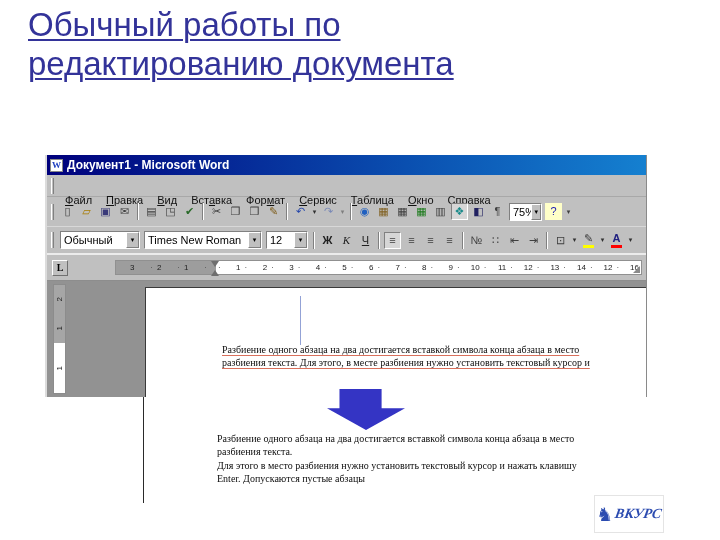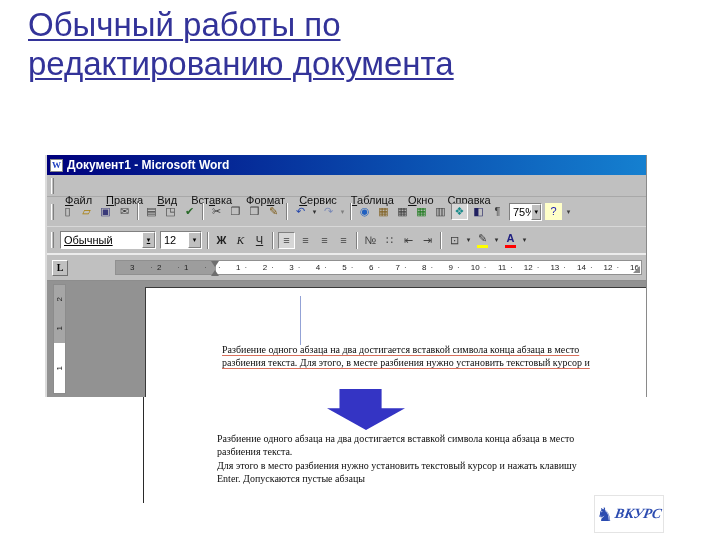--- a/index.html
+++ b/index.html
@@ -42,21 +42,21 @@
   .tsep { width:2px; height:17px; border-left:1px solid #808080; border-right:1px solid #ffffff; margin:0 3px; }
   .ddarrow { font-size:7px; width:9px; height:17px; display:inline-flex; align-items:center;
     justify-content:center; color:#303030; }
   .ddarrow.grayed { opacity:.45; }
   .combo { background:#fff; border:1px solid; border-color:#808080 #ffffff #ffffff #808080;
     height:18px; display:inline-flex; align-items:center; font-size:11px; margin:0 2px; }
   .combo .cv { padding:0 3px; white-space:nowrap; overflow:hidden; }
   .combo .cdd { width:13px; height:16px; background:#c0c0c0; border:1px solid;
     border-color:#ffffff #808080 #808080 #ffffff; font-size:7px; display:inline-flex;
     align-items:center; justify-content:center; margin-left:auto; }
-  .combo.style { width:96px;text-decoration:underline; } .combo.fontn { width:118px; } .combo.sizen { width:42px; }
+  .combo.style { width:80px; } .combo.fontn { width:118px; } .combo.sizen { width:42px; }
   .combo.zoom { width:33px; }
 
   
   .ruler-row { height:28px; background:#c0c0c0; position:relative; border-top:2px solid #ececec;
     border-bottom:1px solid #8d8d8d; }
   .tab-selector { position:absolute; left:5px; top:5px; width:16px; height:16px; background:#c0c0c0;
     border:1px solid; border-color:#ffffff #707070 #707070 #ffffff;
     font:bold 10px/14px "Liberation Serif",serif; text-align:center; }
   .hruler { position:absolute; left:68px; right:4px; top:5px; height:15px; background:#fff;
     border:1px solid #909090; display:flex; }
@@ -224,20 +224,24 @@
           </span>
         </span>
     </div>
 
     <div class="toolbar tb-fmt">
       <span class="grip"></span>
       <span class="combo style">
         <span class="cv">Обычный</span>
         <span class="cdd">▾</span>
       </span>
+      <span class="combo fontn">
+        <span class="cv">Times New Roman</span>
+        <span class="cdd">▾</span>
+      </span>
       <span class="combo sizen">
         <span class="cv">12</span>
         <span class="cdd">▾</span>
       </span>
       <span class="tsep"></span>
       <span style="display:flex;align-items:center;">
           <span class="tbtn">
             <span class="glyph b" style="color: rgb(32, 32, 32);">Ж</span>
           </span>
           <span class="tbtn">

